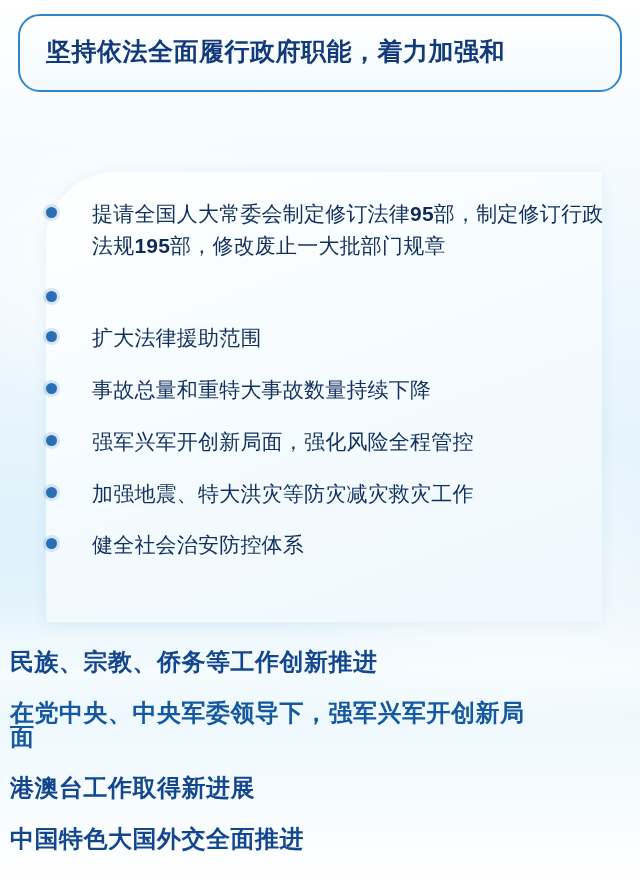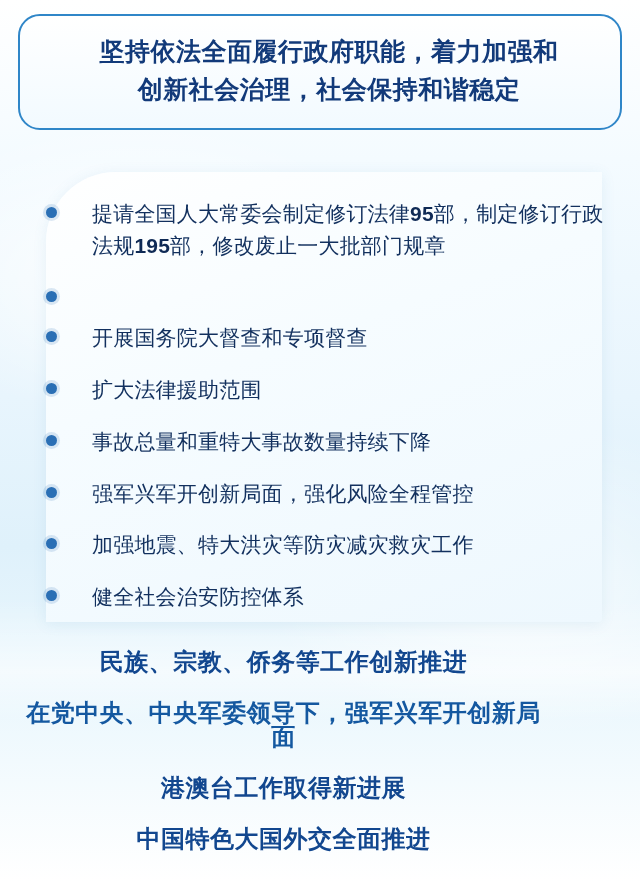--- a/index.html
+++ b/index.html
@@ -56,21 +56,21 @@
   .title-banner {
     position: absolute;
     left: 18px;
     top: 14px;
     width: 604px;
     box-sizing: border-box;
     padding: 16px 8px 20px 26px;
     border: 2px solid #2f86c8;
     border-radius: 22px;
     background: linear-gradient(180deg, #ffffff 0%, #f2faff 100%);
-    text-align: center;
+    text-align: left;
   }
   .title-line {
     color: #123a7a;
     font-size: 25px;
     font-weight: bold;
     line-height: 1.52;
     letter-spacing: 0.5px;
   }
 
   
@@ -116,24 +116,24 @@
     font-weight: normal;
   }
   .bullet-text b {
     font-weight: bold;
     color: #0f2a55;
   }
 
   
   .footer {
     position: absolute;
-    left: 16px;
+    left: 10px;
     top: 650px;
     width: 535px;
-    text-align: center;
+    text-align: left;
   }
   .footer-line {
     color: #12478f;
     font-weight: bold;
     font-size: 24px;
     line-height: 1.0;
     margin-bottom: 27px;
     letter-spacing: 0.5px;
   }
   .footer-line.alt {
@@ -144,36 +144,31 @@
 <body>
 
 <div class="poster">
 
   <div class="swoosh swoosh-1"></div>
   <div class="swoosh swoosh-2"></div>
   <div class="swoosh swoosh-3"></div>
 
   <div class="title-banner">
     <div class="title-line">坚持依法全面履行政府职能，着力加强和</div>
-    <div class="title-line">创新社会治理，社会保持和谐稳定</div>
   </div>
 
   <div class="body-card"></div>
 
   <div class="bullet-list" id="bullet-list">
       <div class="bullet-item">
         <span class="bullet-dot"></span>
         <div class="bullet-text"><span>提请全国人大常委会制定修订法律</span><b>95</b><span>部，制定修订行政法规</span><b>195</b><span>部，修改废止一大批部门规章</span></div>
       </div>
       <div class="bullet-item">
         <span class="bullet-dot"></span>
-      </div>
-      <div class="bullet-item">
-        <span class="bullet-dot"></span>
-        <div class="bullet-text"><span>开展国务院大督查和专项督查</span></div>
       </div>
       <div class="bullet-item">
         <span class="bullet-dot"></span>
         <div class="bullet-text"><span>扩大法律援助范围</span></div>
       </div>
       <div class="bullet-item">
         <span class="bullet-dot"></span>
         <div class="bullet-text"><span>事故总量和重特大事故数量持续下降</span></div>
       </div>
       <div class="bullet-item">

